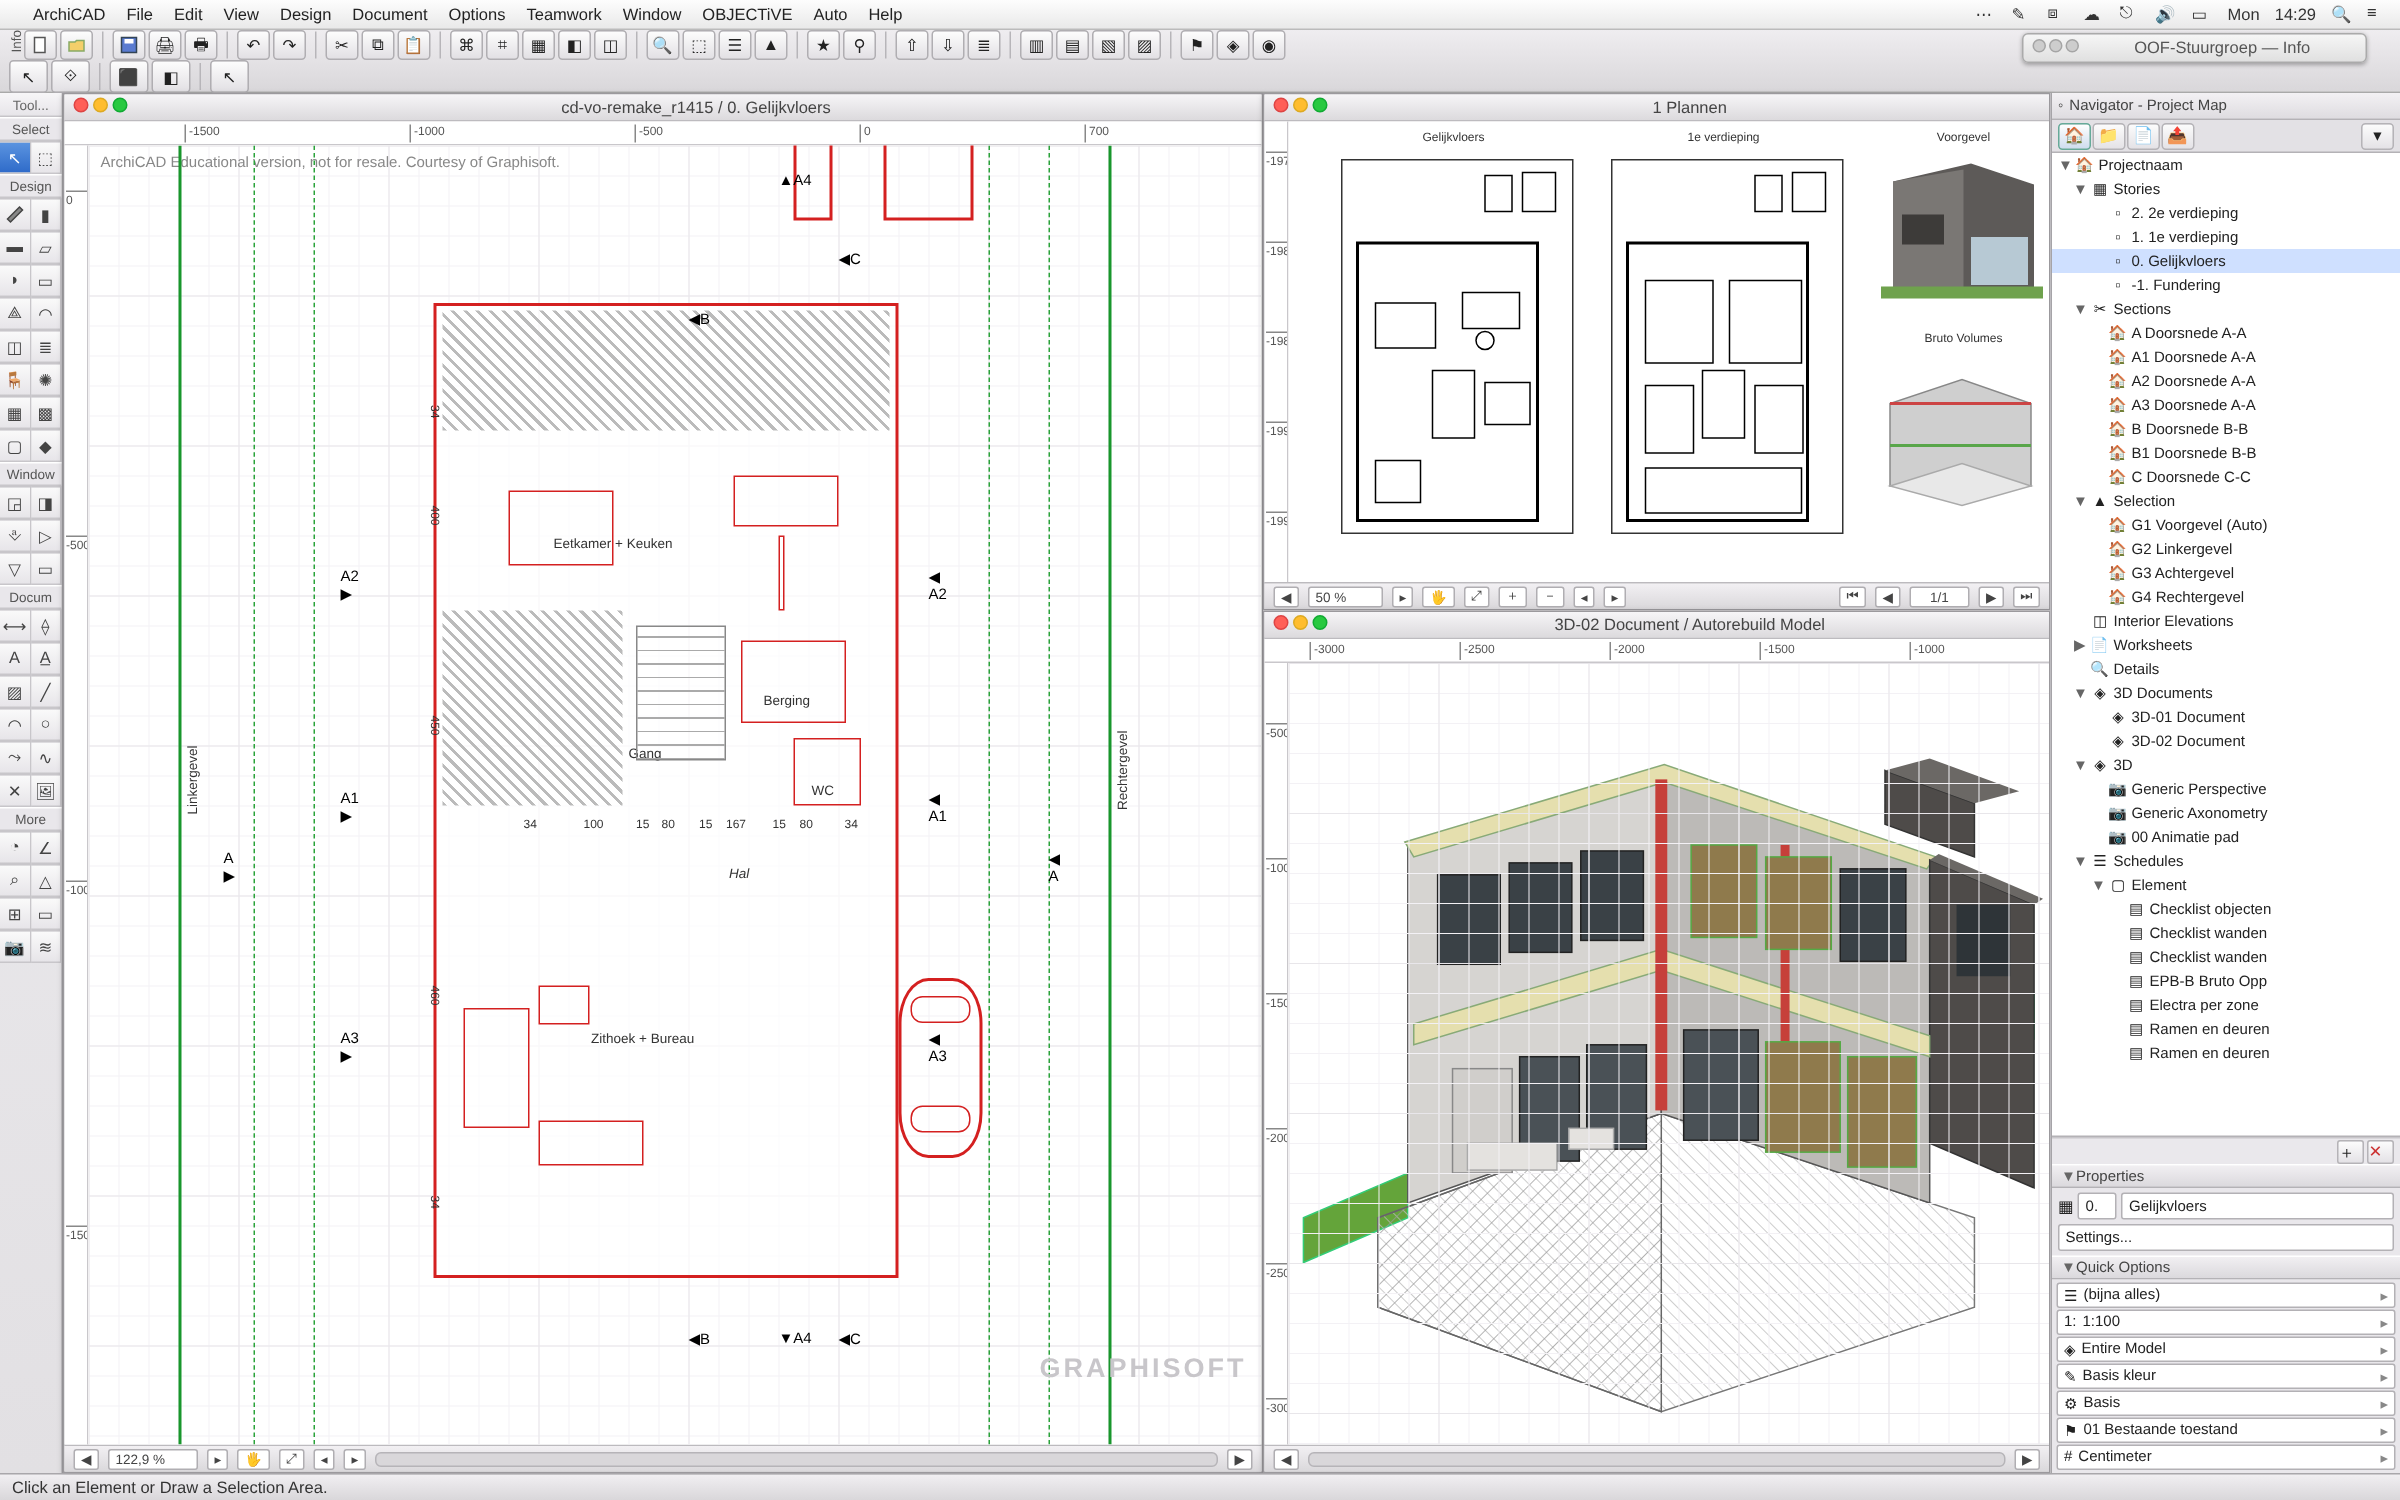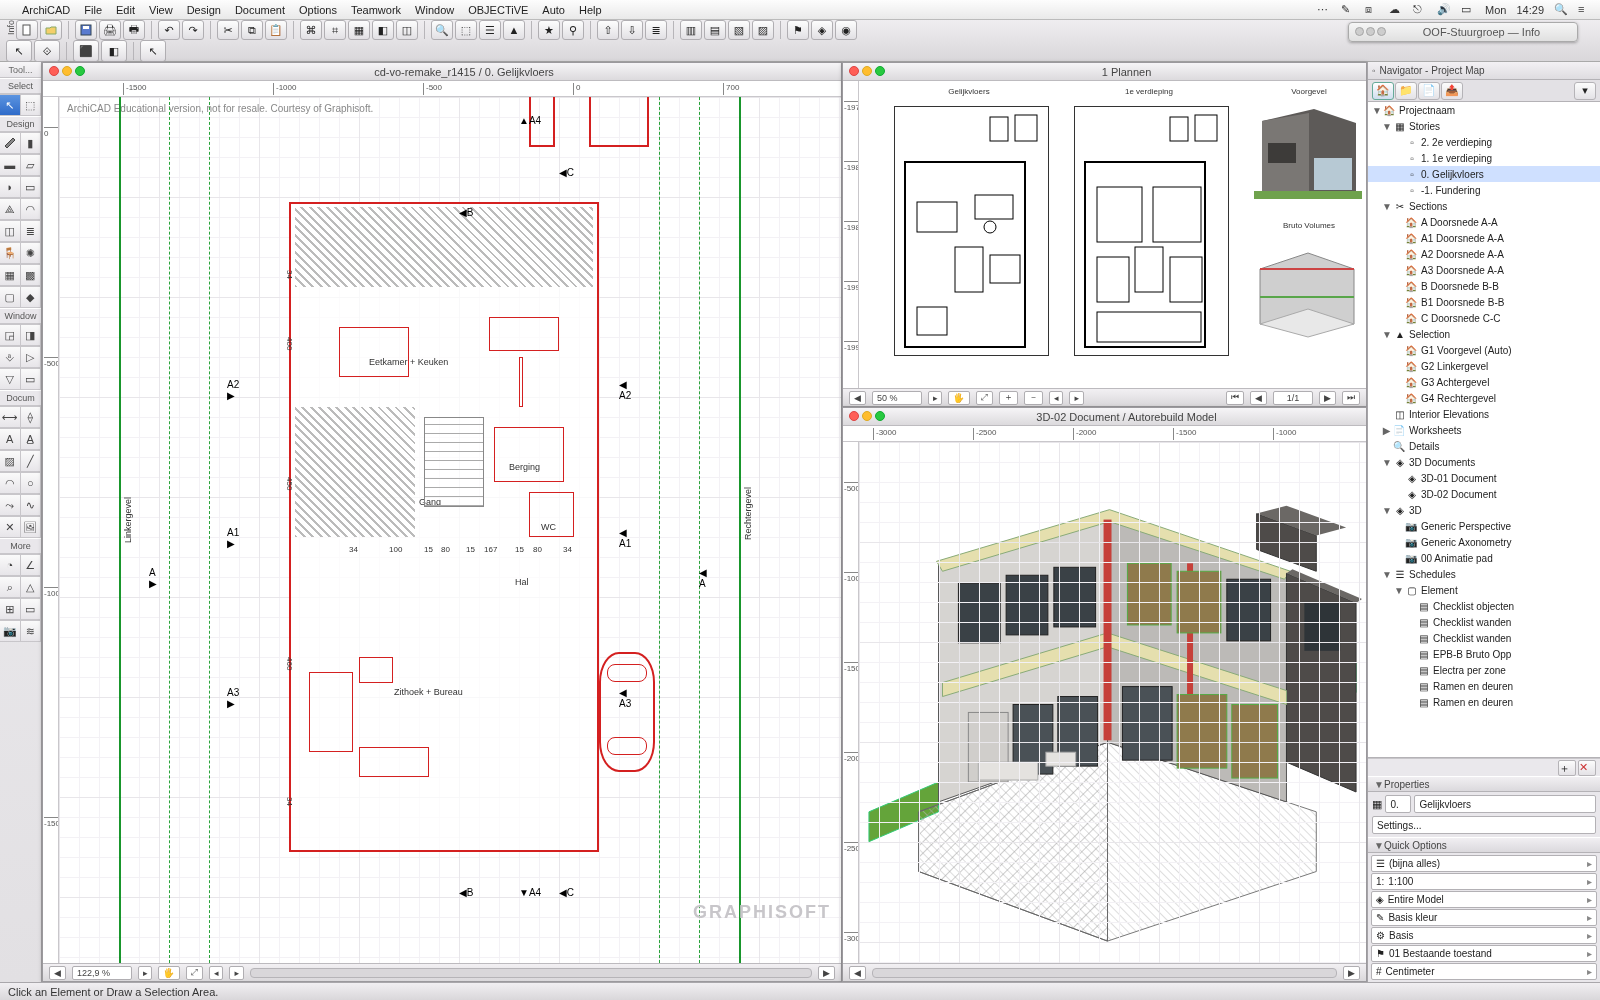--- a/index.html
+++ b/index.html
@@ -334,21 +334,21 @@
         <div class="planbox" style="left:470px;top:-20px;width:26px;height:70px;"></div>
         <div class="planbox" style="left:530px;top:-20px;width:60px;height:70px;"></div>
 
         <div class="hatch" style="left:236px;top:110px;width:298px;height:80px;"></div>
         <div class="hatch" style="left:236px;top:310px;width:120px;height:130px;"></div>
 
         <span class="plantxt" style="left:310px;top:260px;">Eetkamer + Keuken</span>
         <span class="plantxt" style="left:360px;top:400px;">Gang</span>
         <span class="plantxt" style="left:450px;top:365px;text-align:right;">Berging</span>
         <span class="plantxt" style="left:482px;top:425px;">WC</span>
-        <span class="plantxt" style="left:456px;top:480px;">Hal</span>
+        <span class="plantxt" style="left:427px;top:480px;font-style:italic;">Hal</span>
         <span class="plantxt" style="left:335px;top:590px;">Zithoek + Bureau</span>
 
         <div class="thinred" style="left:280px;top:230px;width:70px;height:50px;"></div>
         <div class="thinred" style="left:430px;top:220px;width:70px;height:34px;"></div>
         <div class="thinred" style="left:460px;top:260px;width:4px;height:50px;"></div>
 
         <div class="thinred" style="left:250px;top:575px;width:44px;height:80px;"></div>
         <div class="thinred" style="left:300px;top:650px;width:70px;height:30px;"></div>
         <div class="thinred" style="left:300px;top:560px;width:34px;height:26px;"></div>
 

